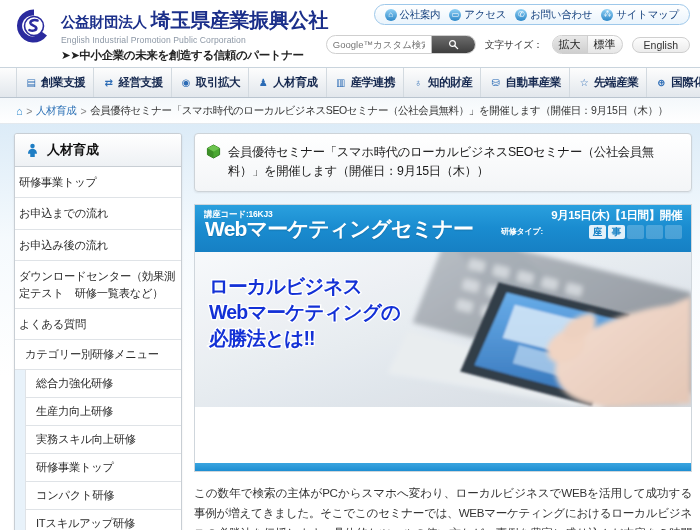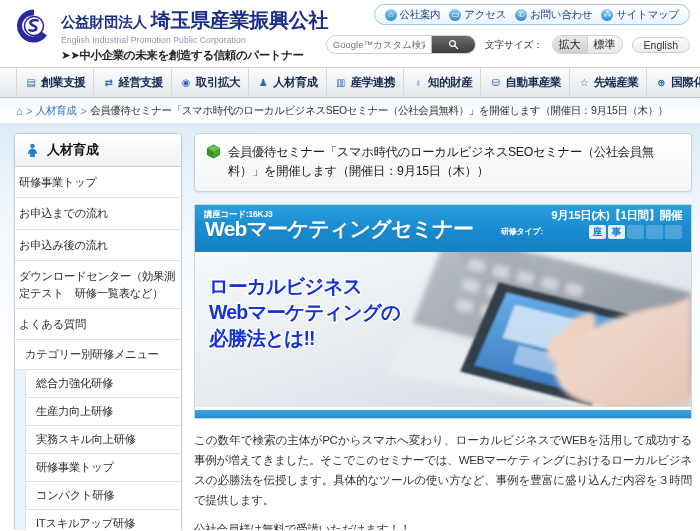--- a/index.html
+++ b/index.html
@@ -212,21 +212,21 @@
   .title-ico { width: 15px; height: 15px; flex: 0 0 auto; margin-top: 1px; }
   .title-text {
     font-size: 12.3px; color: #1a1a1a; line-height: 1.55;
     letter-spacing: -0.3px; font-weight: 500;
   }
 
   
   .banner {
     margin-top: 12px;
     position: relative;
-    height: 215px;
+    height: 268px;
     background: #ffffff;
     border: 1px solid #cfd6dc;
     overflow: hidden;
   }
   .banner-top {
     position: relative;
     height: 47px;
     background: linear-gradient(180deg,#2aa0de 0%,#1a8cd0 48%,#1680c4 100%);
     overflow: hidden;
   }

